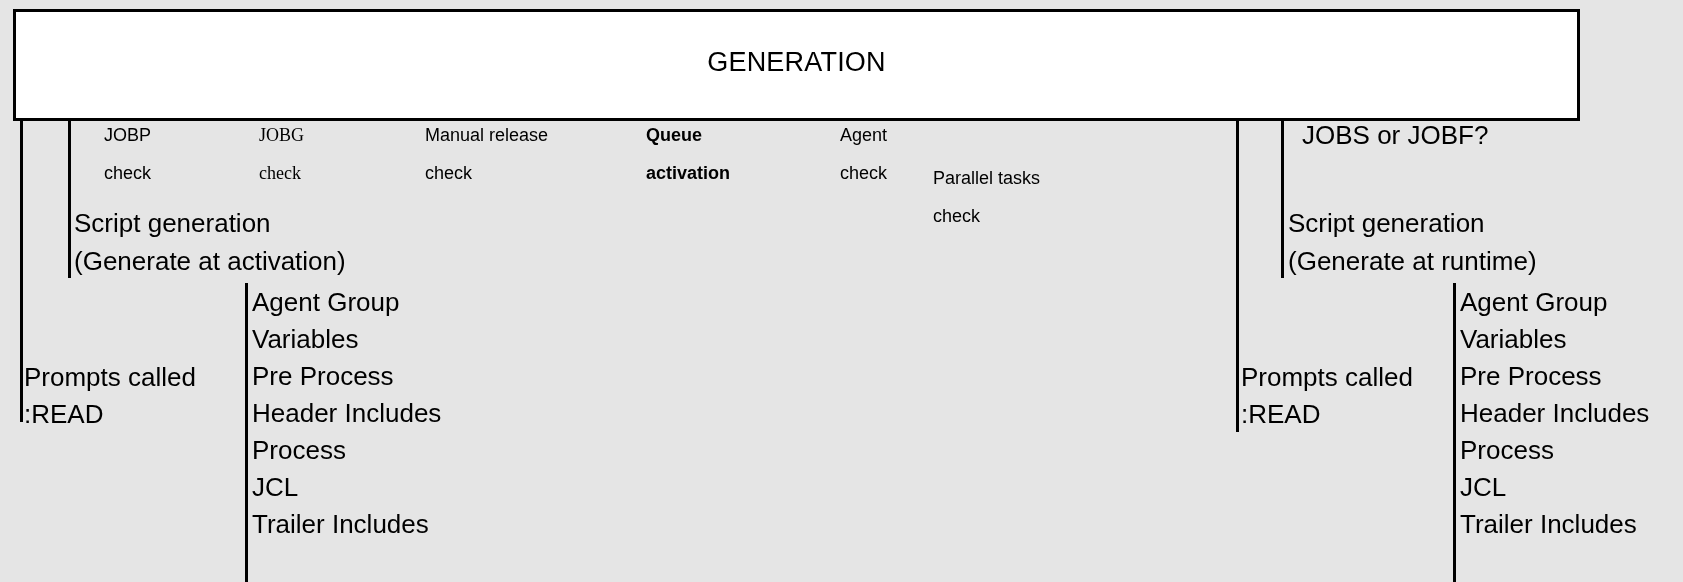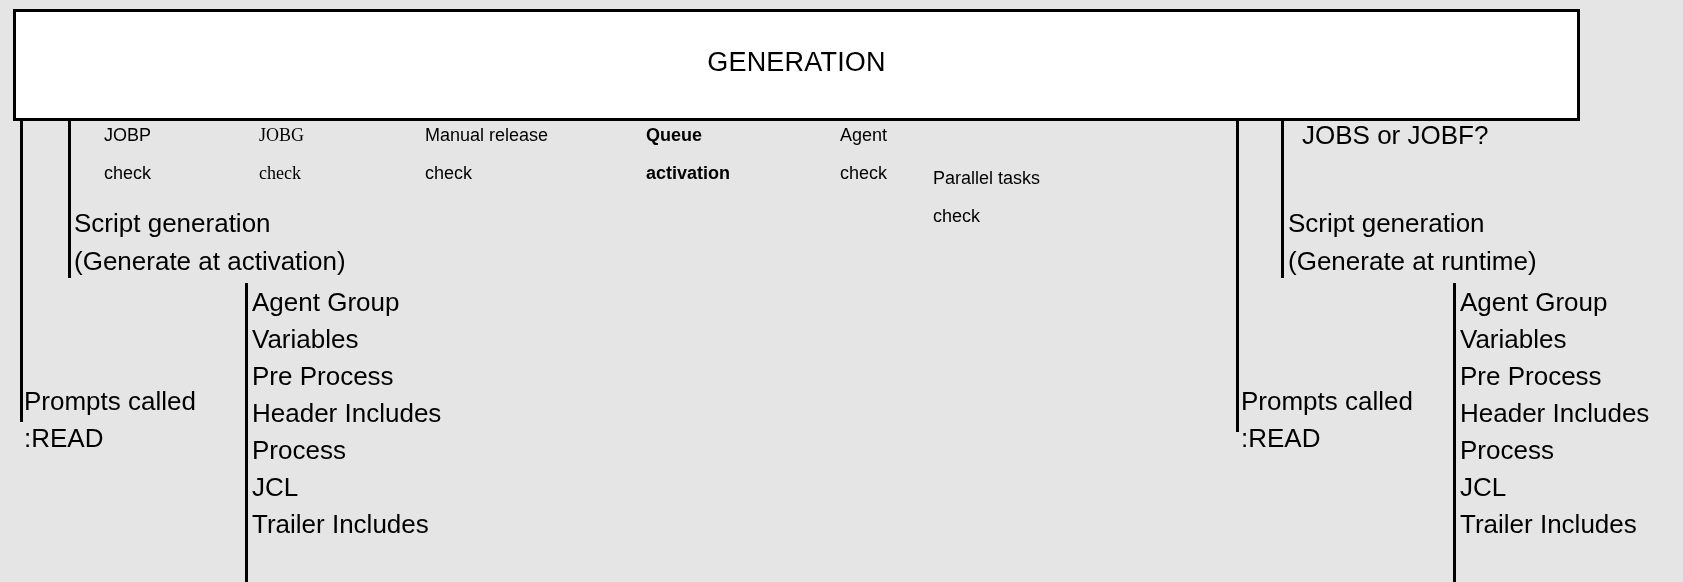--- a/index.html
+++ b/index.html
@@ -81,21 +81,20 @@
   }
   .sub-list .ln {
     display: block;
     white-space: nowrap;
   }
   .prompts {
     position: absolute;
     font-size: 26px;
     line-height: 37px;
     color: #000000;
-    margin-top: 24px;
   }
   .prompts .ln {
     display: block;
     white-space: nowrap;
   }
 </style>
 </head>
 <body>
 
 <div id="canvas">

